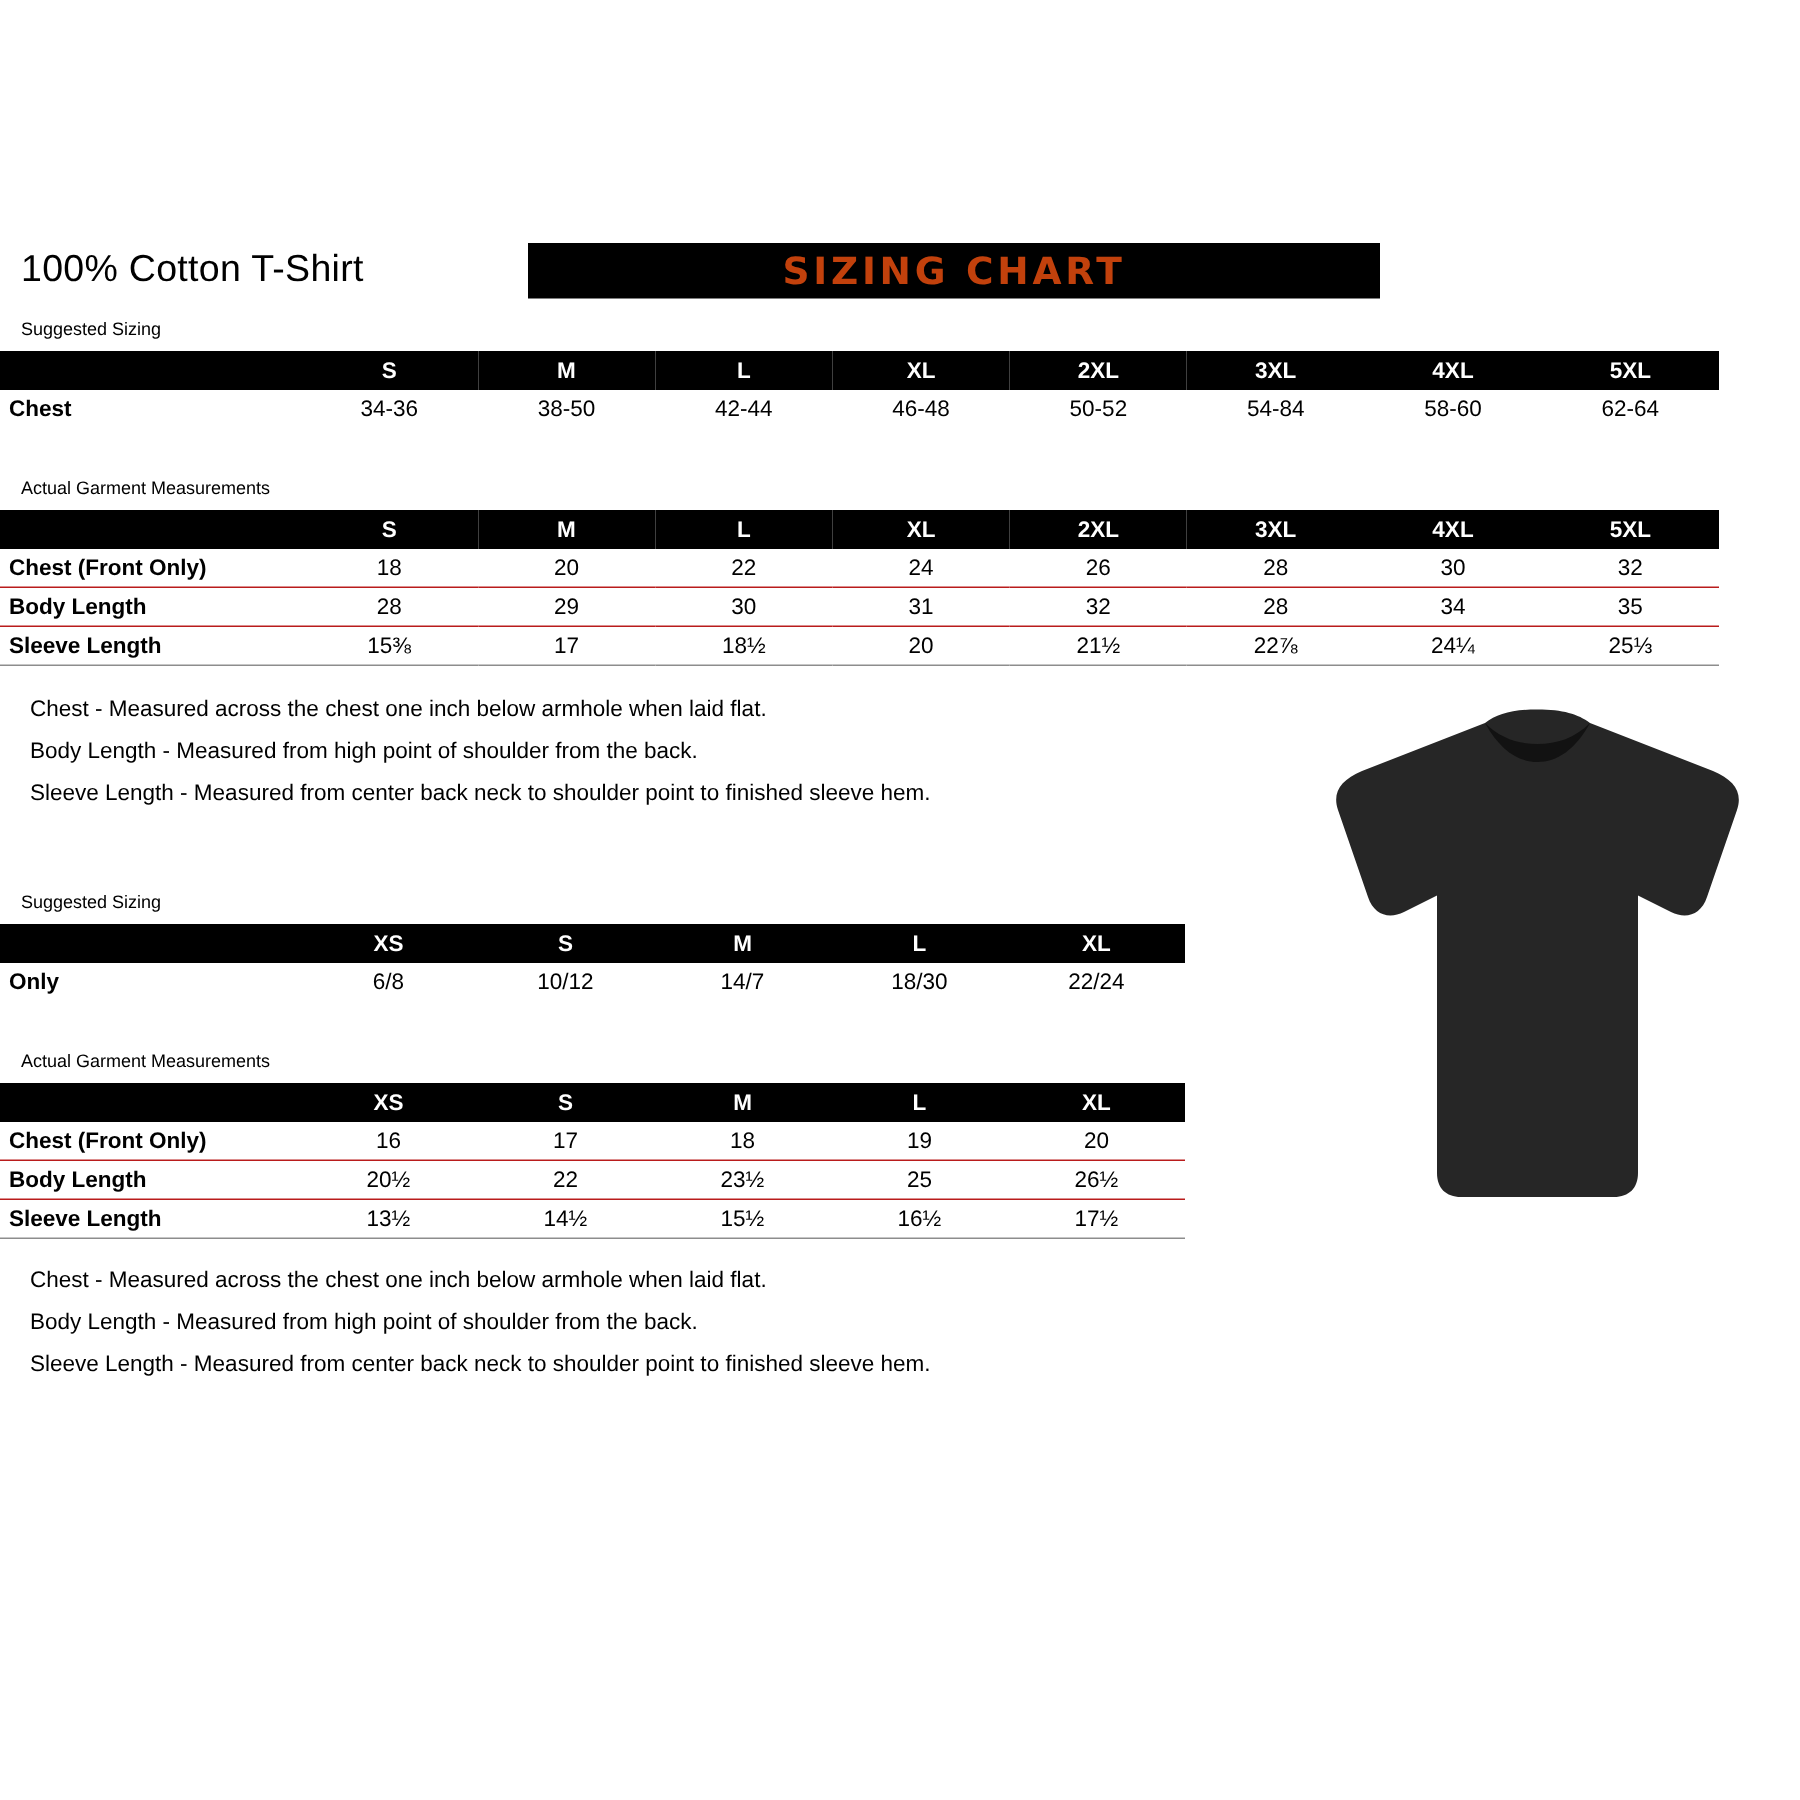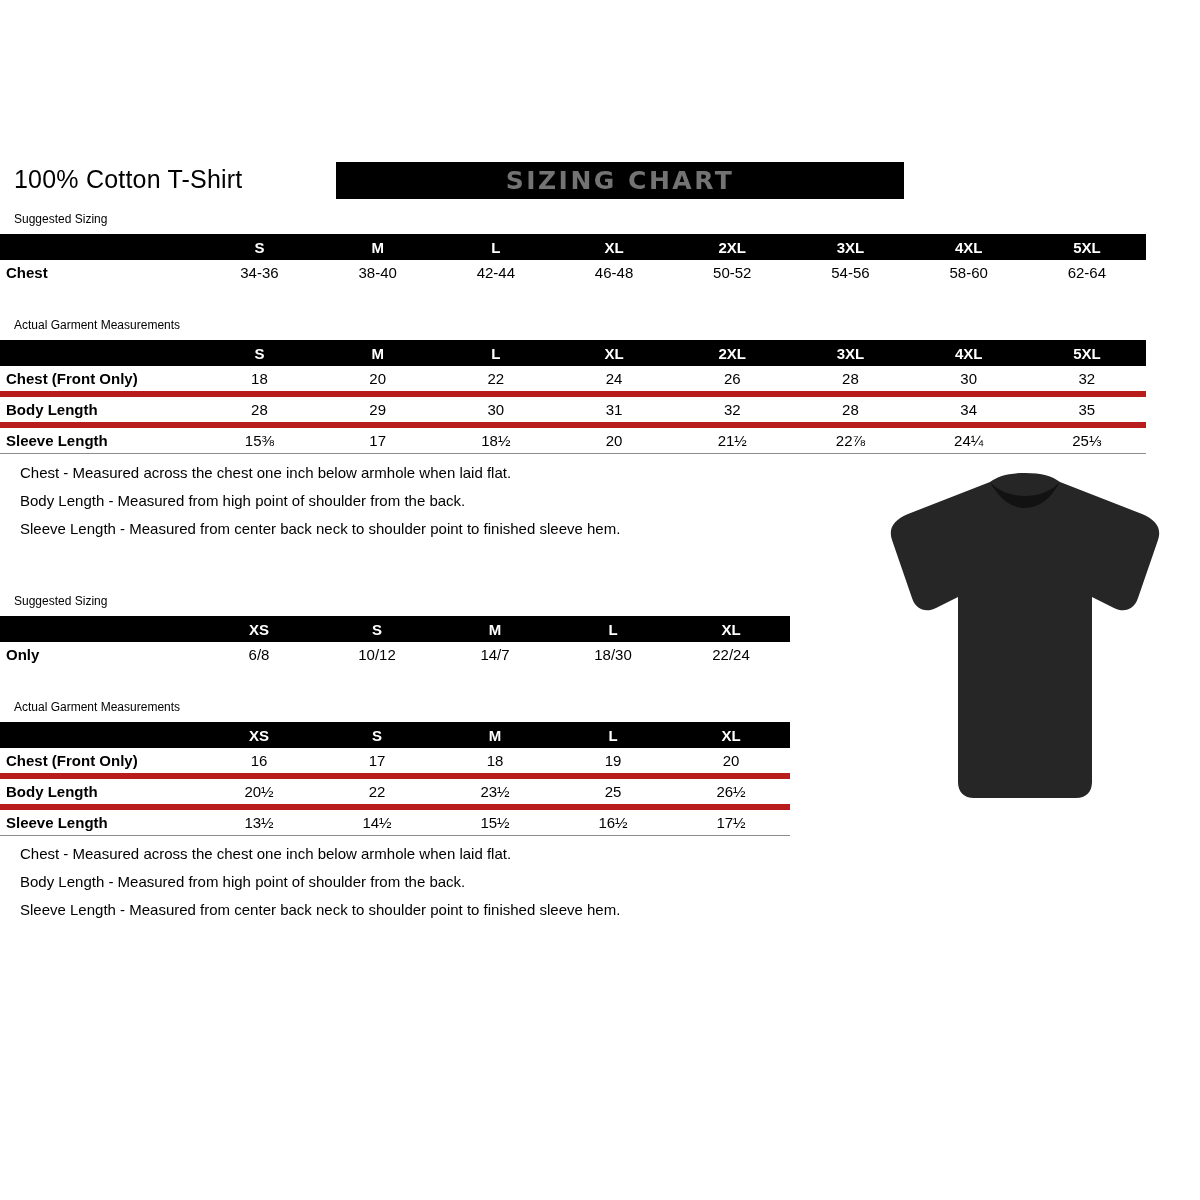--- a/index.html
+++ b/index.html
@@ -27,26 +27,26 @@
     position: absolute;
     left: 14px;
     top: 165px;
     font-size: 25px;
     font-weight: 400;
     letter-spacing: 0.2px;
     white-space: nowrap;
   }
   .sizing-chart-banner {
     position: absolute;
-    left: 336px;
+    left: 352px;
     top: 162px;
     width: 568px;
     height: 37px;
     background: #000000;
-    color: #737373;
+    color: #c2410c;
     display: flex;
     align-items: center;
     justify-content: center;
   }
   .sizing-chart-banner span {
     font-size: 25px;
     font-weight: bold;
     letter-spacing: 2.5px;
     font-family: "DejaVu Sans", sans-serif;
   }
@@ -86,21 +86,21 @@
     text-align: left;
     padding-left: 6px;
   }
   table.chart td.rowlabel {
     text-align: left;
     padding-left: 6px;
     font-weight: bold;
     font-size: 15px;
   }
   table.chart tbody tr {
-    border-bottom: 6px solid #b91c1c;
+    border-bottom: 1px solid #b91c1c;
   }
   table.chart tbody tr:last-child {
     border-bottom: 1px solid #8d8d8d;
     padding-left: 39px;
   }
   table.chart.no-body-rule tbody tr {
     border-bottom: none;
   }
 
   
@@ -165,25 +165,25 @@
         <th>2XL</th>
         <th>3XL</th>
         <th>4XL</th>
         <th>5XL</th>
       </tr>
     </thead>
     <tbody>
       <tr>
         <td class="rowlabel">Chest</td>
         <td>34-36</td>
-        <td>38-40</td>
+        <td>38-50</td>
         <td>42-44</td>
         <td>46-48</td>
         <td>50-52</td>
-        <td>54-56</td>
+        <td>54-84</td>
         <td>58-60</td>
         <td>62-64</td>
       </tr>
     </tbody>
   </table>
 
   <div class="sub-label" style="top:318px;">Actual Garment Measurements</div>
 
   <table class="chart" id="adult-actual" style="left:0px; top:340px; width:1146px;">
     <colgroup>

